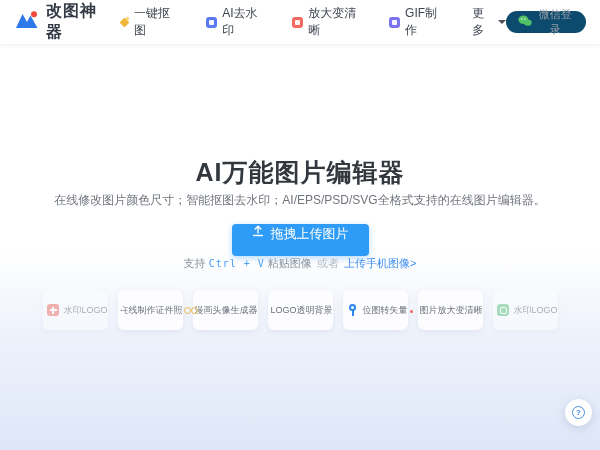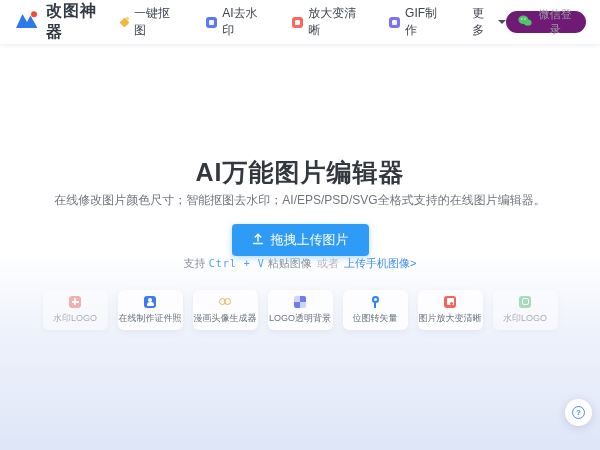--- a/index.html
+++ b/index.html
@@ -29,41 +29,41 @@
   .sq-red  { background:#f56a5e; }
   .sq-purple { background:#7b72f0; }
   .icon-wand { width:11px; height:11px; position:relative; display:inline-block; }
   .icon-wand::before { content:""; position:absolute; left:1px; top:2px; width:7px; height:7px;
     background:#f0b73c; transform:rotate(45deg); border-radius:1px; }
   .icon-wand::after { content:""; position:absolute; right:0; top:0; width:3px; height:3px;
     background:#f6d36b; transform:rotate(45deg); }
   .caret-down { width:0; height:0; border-left:4px solid transparent; border-right:4px solid transparent;
     border-top:4px solid #4a4f58; display:inline-block; margin-left:2px; }
   .header-spacer { flex:1; }
-  .wechat-btn { display:flex; align-items:center; gap:5px; background:#701a75; border:none;
+  .wechat-btn { display:flex; align-items:center; gap:5px; background:#0c4a6e; border:none;
     border-radius:999px; height:22px; padding:0 12px; font-size:11px; color:#9aa0a8; cursor:pointer; }
 
   
   .hero { text-align:center; padding-top:112px; position:relative; z-index:1; }
   .hero-title { font-size:25px; font-weight:bold; color:#33383f; letter-spacing:1px; }
   .hero-subtitle { margin-top:3px; font-size:12px; color:#70757d; }
-  .upload-btn { margin-top:15px; display:inline-flex; align-items:center; gap:7px;
-    height:32px; padding:16px 20px; border:none; border-radius:4px;
+  .upload-btn { margin-top:15px; display:inline-flex; align-items:flex-start; gap:7px;
+    height:32px; padding:1px 20px; border:none; border-radius:4px;
     background:#2e9bf6; color:#fff; font-size:13px; cursor:pointer;
     box-shadow:0 2px 6px rgba(46,155,246,.35); }
   .support-line { font-size:11px; color:#8a9099; }
   .support-hotkey { color:#4a9ef5; font-family:"DejaVu Sans Mono",monospace; font-size:10px; letter-spacing:1px; }
   .support-or { color:#b3b8bf; margin:0 2px; }
   .support-link { color:#3e8ef0; cursor:pointer; text-decoration:none; }
 
   
   .features { margin-top:19px; display:flex; justify-content:center; gap:10px; }
   .feature-card { width:65px; height:40px; background:#fdfdff; border-radius:6px;
-    box-shadow:0 2px 6px rgba(100,120,180,.10); display:flex; flex-direction:column;
-    align-items:center; justify-content:center; gap:4px; cursor:pointer; }
+    box-shadow:0 2px 6px rgba(100,120,180,.10); display:flex; 
+    align-items:center; justify-content:flex-end; gap:4px; cursor:pointer; }
   .feature-card.fade-left  { opacity:.55; }
   .feature-card.fade-right { opacity:.55; }
   .feature-label { font-size:9px; color:#6b727c; white-space:nowrap; }
 
   .cicon { width:12px; height:12px; position:relative; display:inline-block; }
   .cicon-sq { border-radius:3px; }
   .c-red { background:#f1766e; }
   .c-blue { background:#3e7bf0; }
   .c-red2 { background:#f3635a; }
   .c-green { background:#67c787; }

